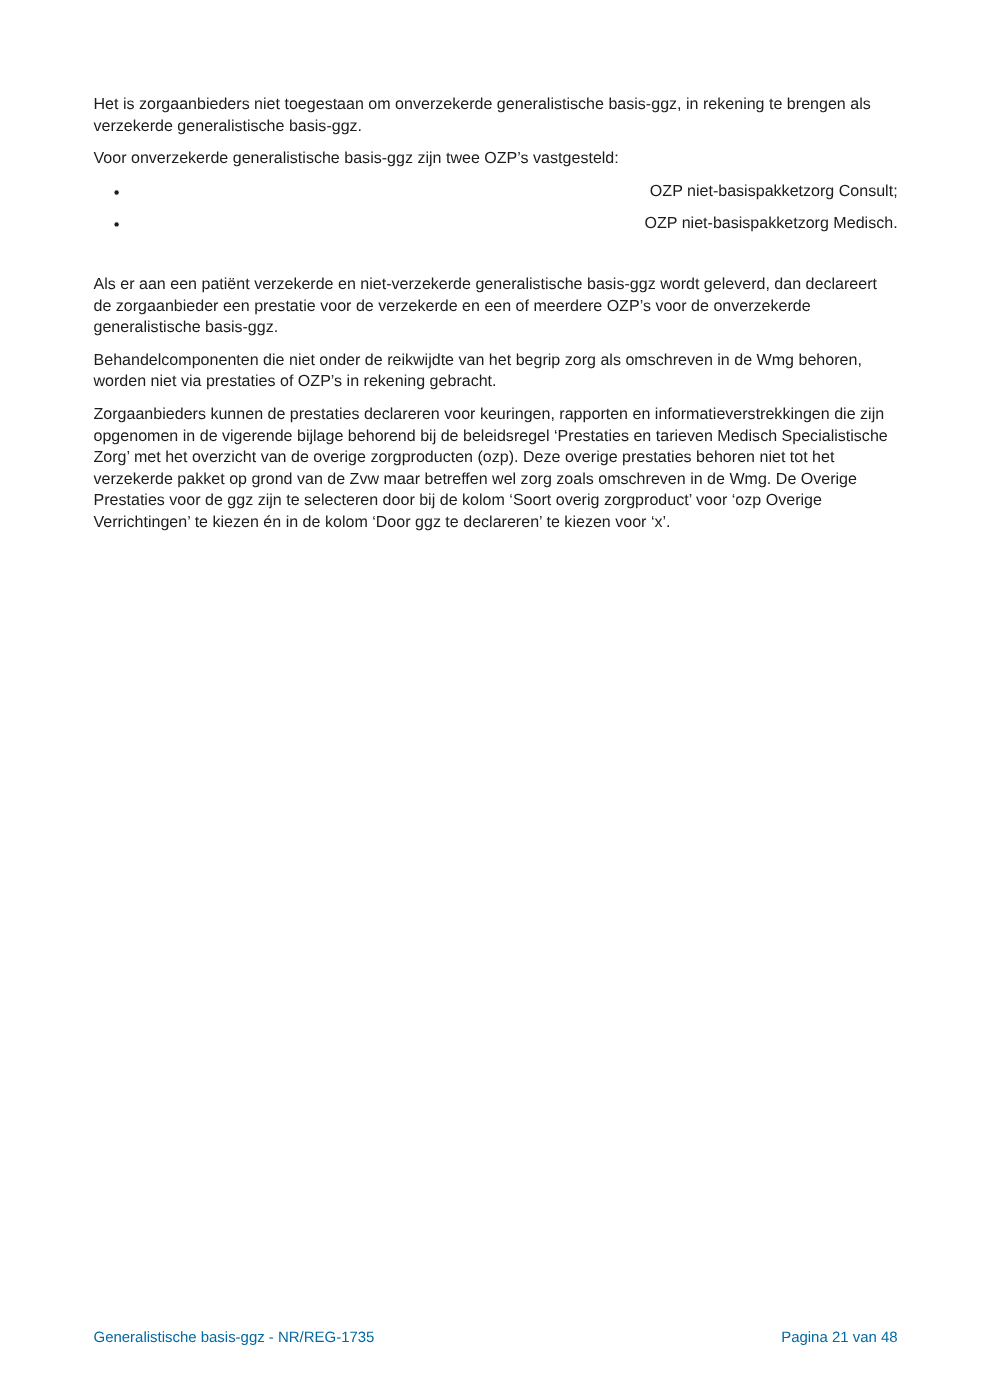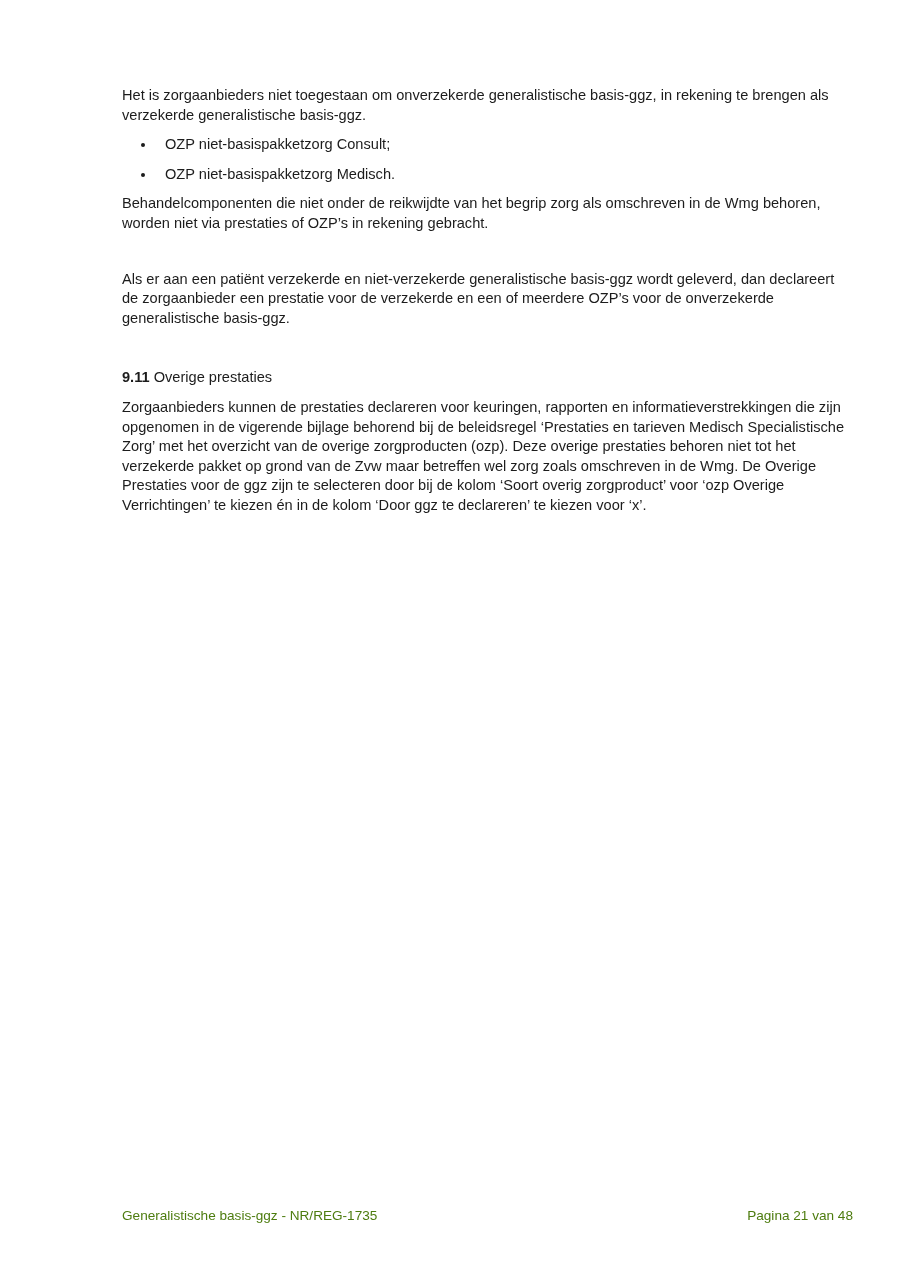--- a/index.html
+++ b/index.html
@@ -14,40 +14,40 @@
     font-family: "Liberation Sans", sans-serif;
     color: #1c1c1c;
     -webkit-font-smoothing: antialiased;
   }
   .page {
     position: absolute;
     left: 85px;
     top: 0;
     width: 731px;
     height: 1256px;
-    margin-left: 37px;
   }
   .content {
     position: absolute;
     top: 86px;
     left: 0;
     width: 731px;
     font-size: 14.6px;
     line-height: 19.6px;
   }
   .para {
     margin: 0 0 10px 0;
   }
   .para-gap-large {
     margin-top: 36px;
   }
   ul.bullet-list {
     list-style: none;
     margin: 10px 0 0 0;
     padding: 0;
+    text-align: right;
   }
   ul.bullet-list li {
     position: relative;
     padding-left: 43px;
     margin-bottom: 10px;
   }
   ul.bullet-list li .bullet-dot {
     position: absolute;
     left: 19px;
     top: 8px;
@@ -68,50 +68,50 @@
   }
   .footer {
     position: absolute;
     left: 0;
     top: 1207px;
     width: 731px;
     display: flex;
     justify-content: space-between;
     font-size: 13.6px;
     line-height: 18px;
-    color: #4d7c0f;
+    color: #0369a1;
     align-items: flex-end;
   }
 </style>
 </head>
 <body>
 
 <div class="page">
 
   <div class="content">
 
     <p class="para">Het is zorgaanbieders niet toegestaan om onverzekerde generalistische basis-ggz, in rekening te brengen als verzekerde generalistische basis-ggz.</p>
 
+    <p class="para">Voor onverzekerde generalistische basis-ggz zijn twee OZP’s vastgesteld:</p>
 
     <ul class="bullet-list">
       <li>
         <span class="bullet-dot"></span>
         <span>OZP niet-basispakketzorg Consult;</span>
       </li>
       <li>
         <span class="bullet-dot"></span>
         <span>OZP niet-basispakketzorg Medisch.</span>
       </li>
     </ul>
 
+    <p class="para para-gap-large">Als er aan een patiënt verzekerde en niet-verzekerde generalistische basis-ggz wordt geleverd, dan declareert de zorgaanbieder een prestatie voor de verzekerde en een of meerdere OZP’s voor de onverzekerde generalistische basis-ggz.</p>
+
     <p class="para">Behandelcomponenten die niet onder de reikwijdte van het begrip zorg als omschreven in de Wmg behoren, worden niet via prestaties of OZP’s in rekening gebracht.</p>
 
-    <p class="para para-gap-large">Als er aan een patiënt verzekerde en niet-verzekerde generalistische basis-ggz wordt geleverd, dan declareert de zorgaanbieder een prestatie voor de verzekerde en een of meerdere OZP’s voor de onverzekerde generalistische basis-ggz.</p>
-
-    <h2 class="section-heading"><span class="heading-number">9.11</span><span> Overige prestaties</span></h2>
 
     <p class="para">Zorgaanbieders kunnen de prestaties declareren voor keuringen, rapporten en informatieverstrekkingen die zijn opgenomen in de vigerende bijlage behorend bij de beleidsregel ‘Prestaties en tarieven Medisch Specialistische Zorg’ met het overzicht van de overige zorgproducten (ozp). Deze overige prestaties behoren niet tot het verzekerde pakket op grond van de Zvw maar betreffen wel zorg zoals omschreven in de Wmg. De Overige Prestaties voor de ggz zijn te selecteren door bij de kolom ‘Soort overig zorgproduct’ voor ‘ozp Overige Verrichtingen’ te kiezen én in de kolom ‘Door ggz te declareren’ te kiezen voor ‘x’.</p>
 
   </div>
 
   <div class="footer">
     <span>Generalistische basis-ggz - NR/REG-1735</span>
     <span>Pagina 21 van 48</span>
   </div>
 

